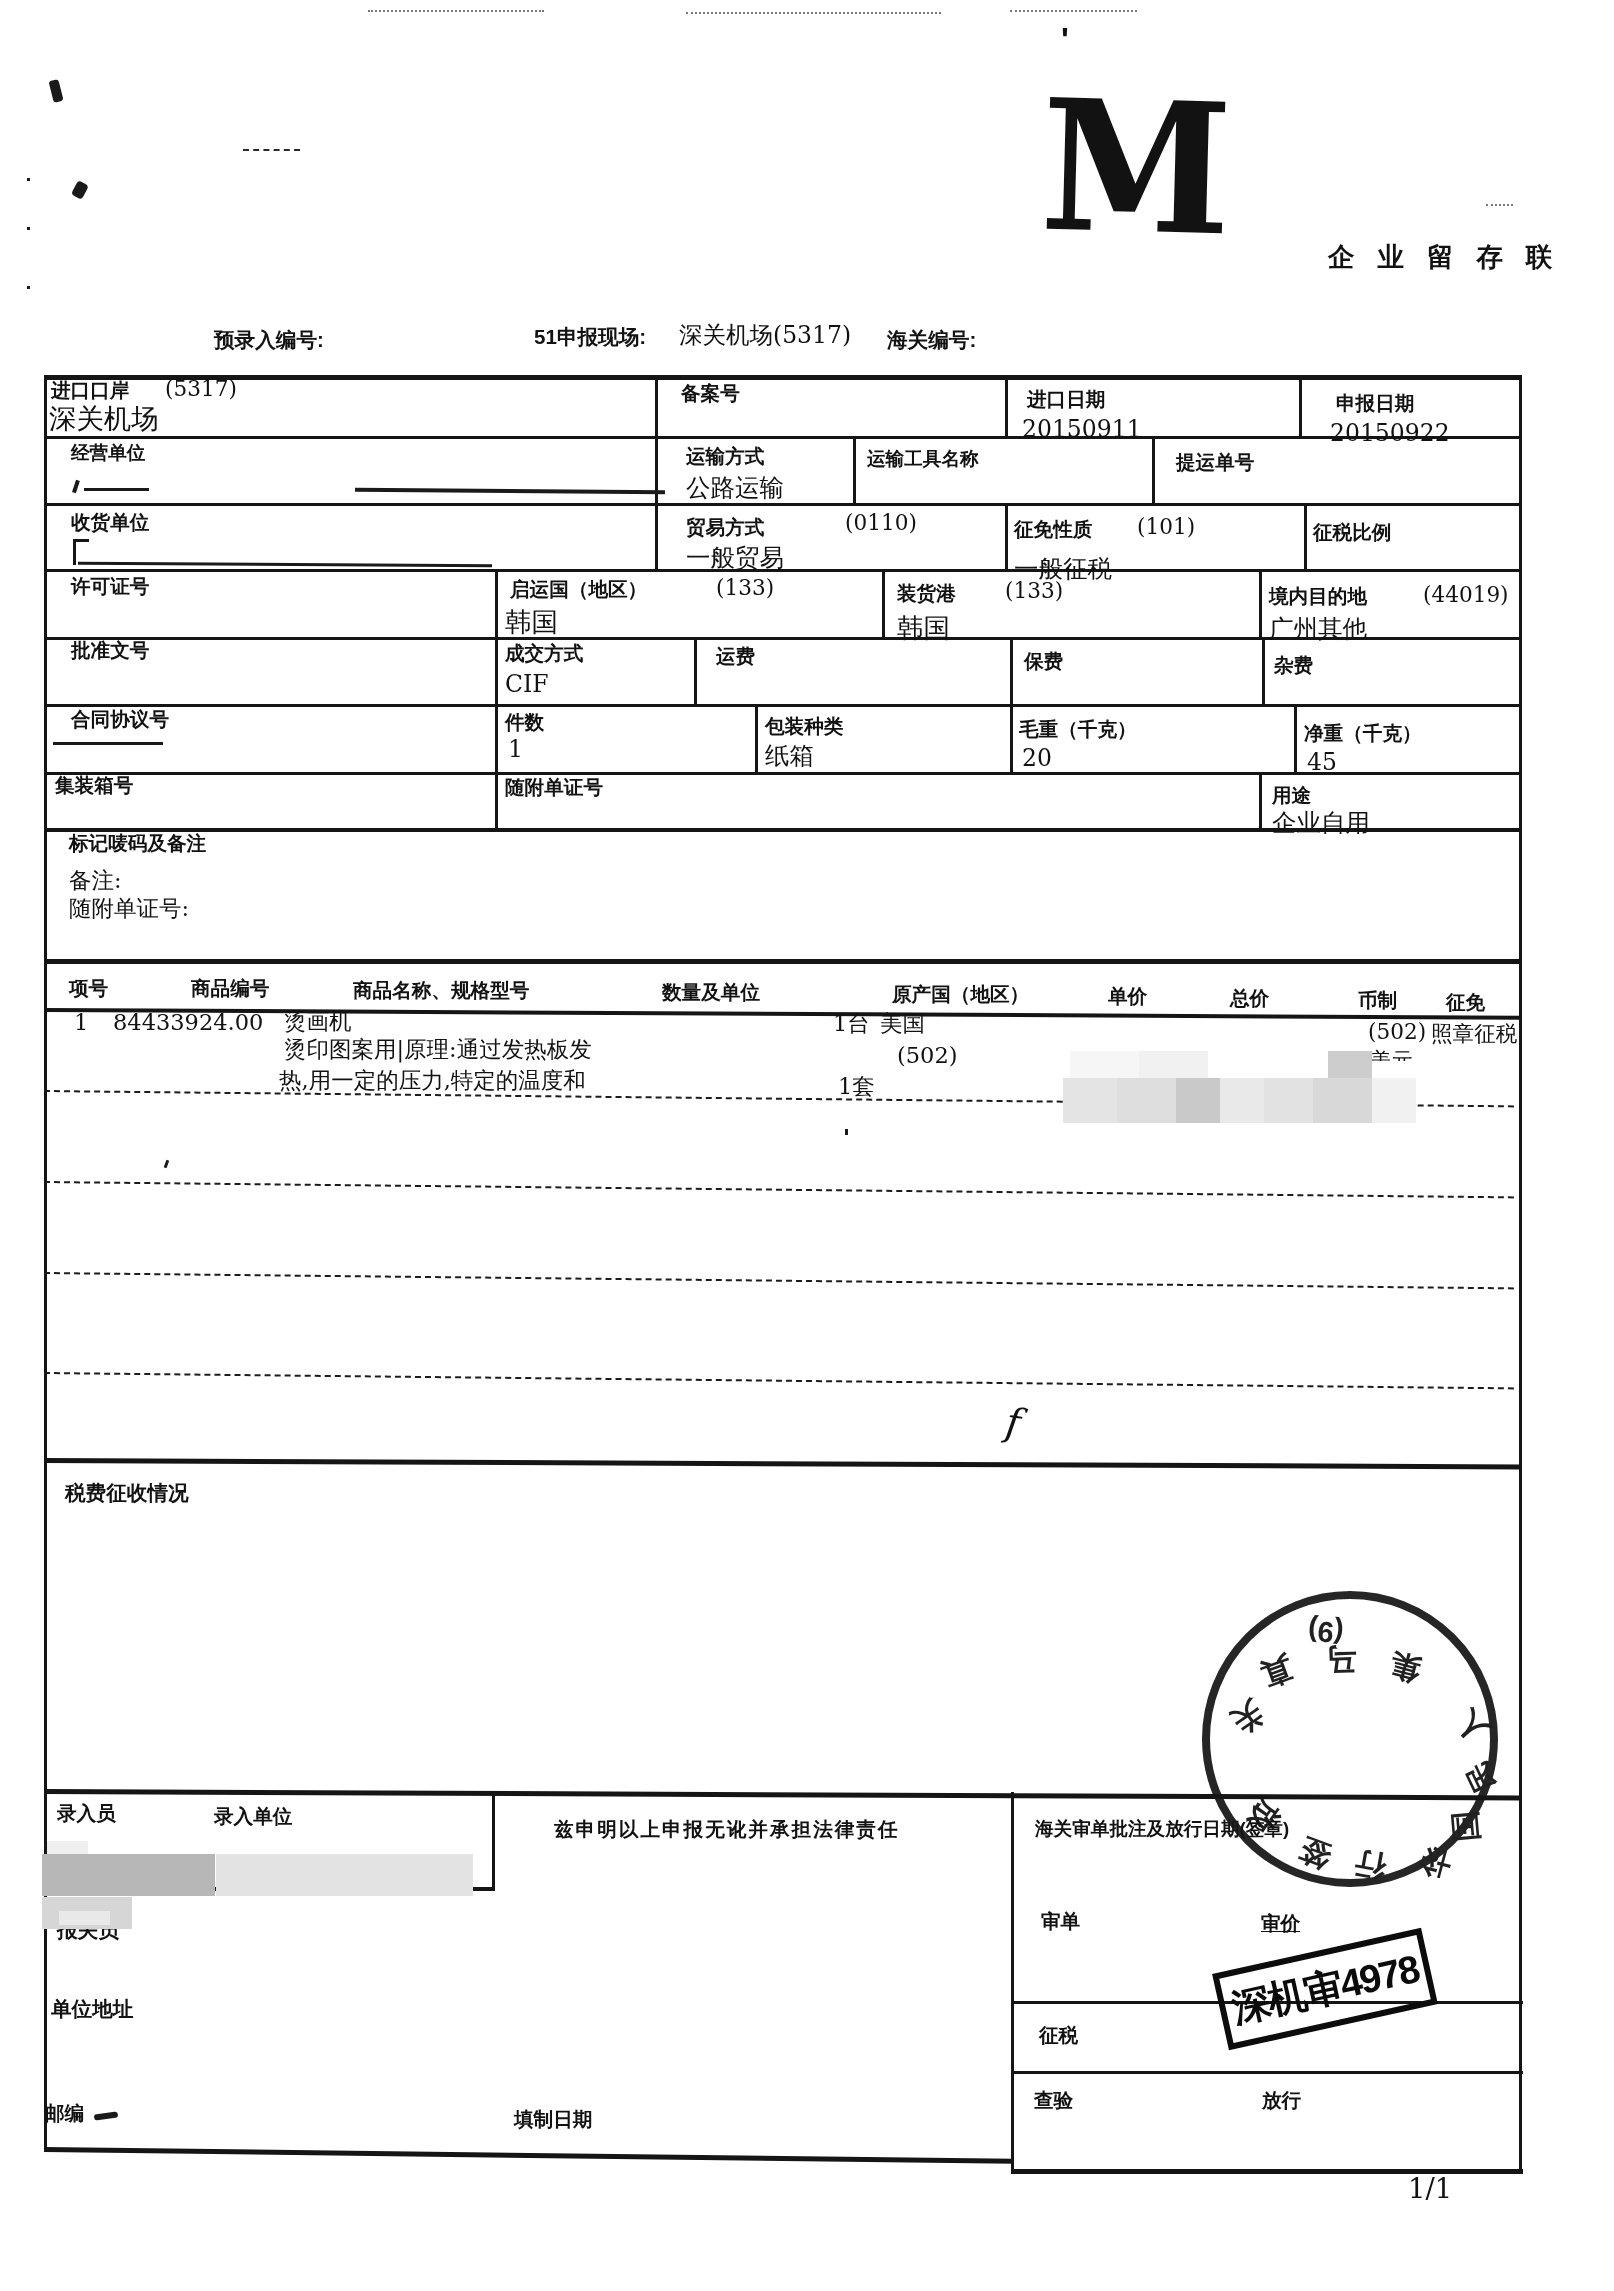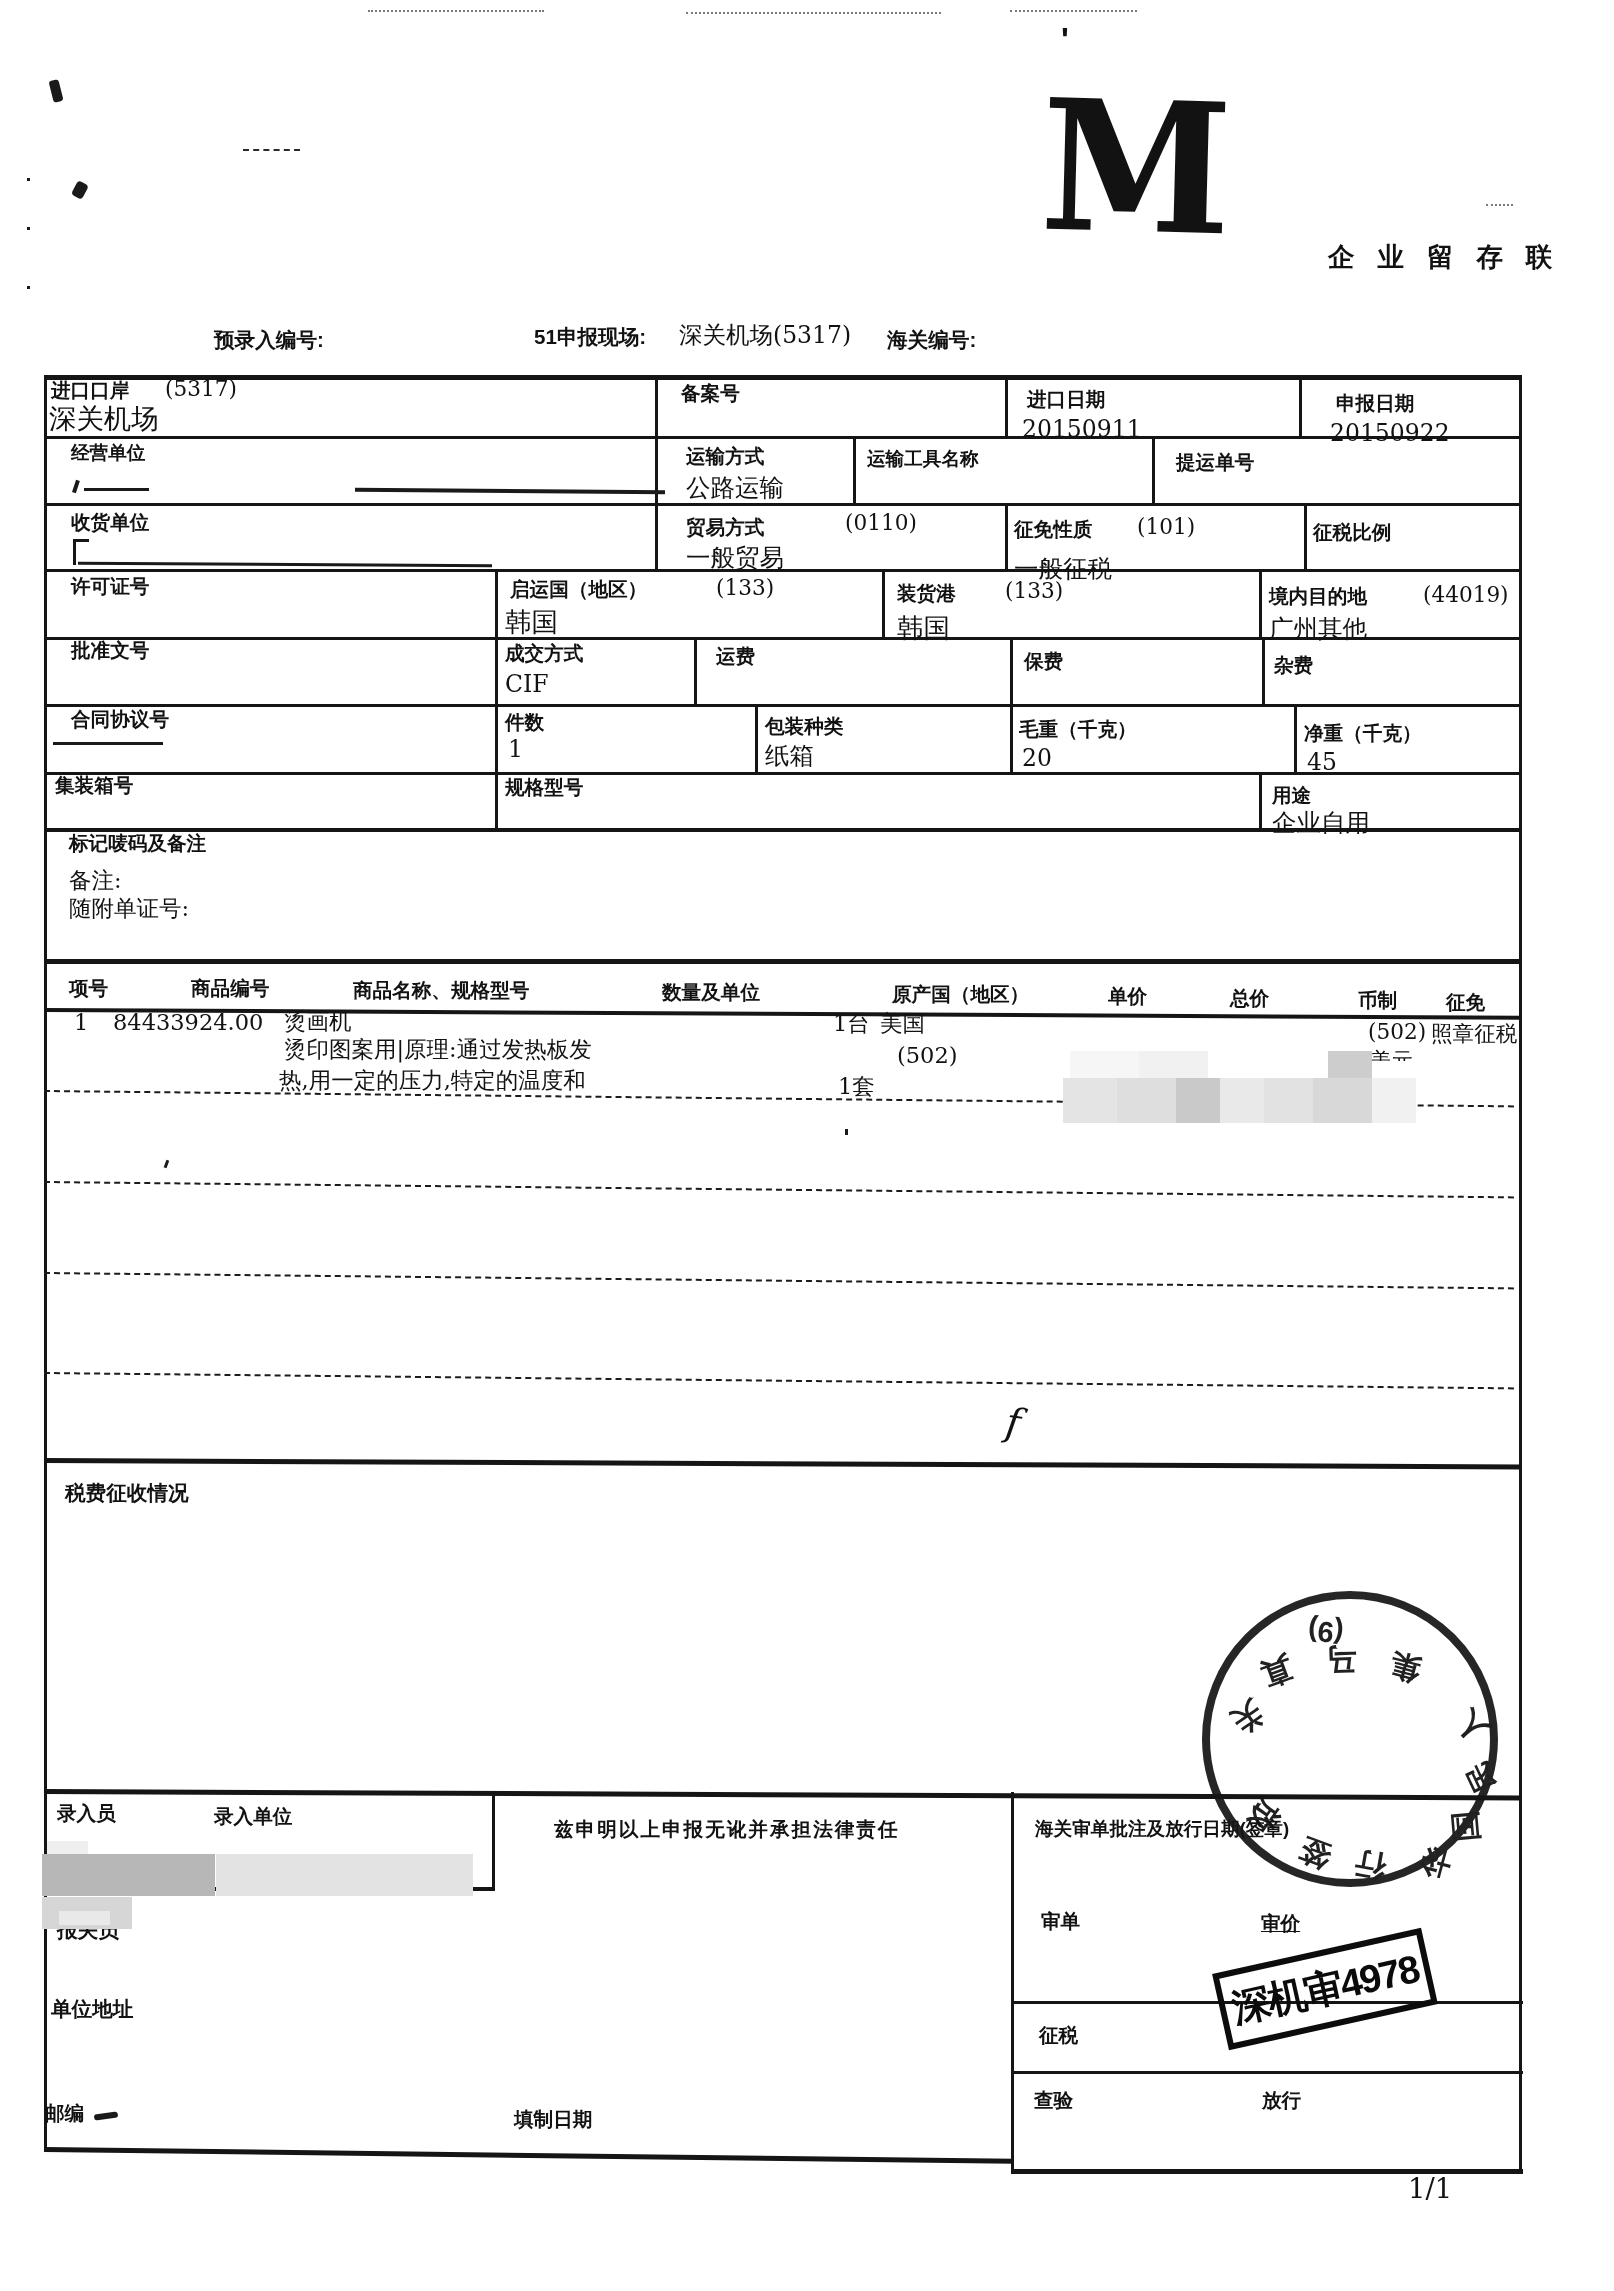--- a/index.html
+++ b/index.html
@@ -157,21 +157,21 @@
   <span class="t lb" style="left:505px;top:712px;">件数</span>
   <span class="t val" style="left:508px;top:737px;">1</span>
   <span class="t lb" style="left:765px;top:716px;">包装种类</span>
   <span class="t val" style="left:765px;top:743px;font-size:24.5px;">纸箱</span>
   <span class="t lb" style="left:1019px;top:719px;">毛重（千克）</span>
   <span class="t val" style="left:1022px;top:746px;">20</span>
   <span class="t lb" style="left:1304px;top:723px;">净重（千克）</span>
   <span class="t val" style="left:1307px;top:750px;">45</span>
 
   <span class="t lb" style="left:55px;top:775px;">集装箱号</span>
-  <span class="t lb" style="left:505px;top:777px;">规格型号</span>
+  <span class="t lb" style="left:505px;top:777px;">随附单证号</span>
   <span class="t lb" style="left:1272px;top:785px;">用途</span>
   <span class="t val" style="left:1272px;top:810px;font-size:24.5px;">企业自用</span>
 
   <span class="t lb" style="left:69px;top:833px;">标记唛码及备注</span>
   <span class="t val" style="left:69px;top:868px;font-size:22.5px;">备注:</span>
   <span class="t val" style="left:69px;top:896px;font-size:22.5px;">随附单证号:</span>
 
   <span class="t lb" style="left:69px;top:978px;">项号</span>
   <span class="t lb" style="left:191px;top:978px;">商品编号</span>
   <span class="t lb" style="left:353px;top:980px;">商品名称、规格型号</span>

